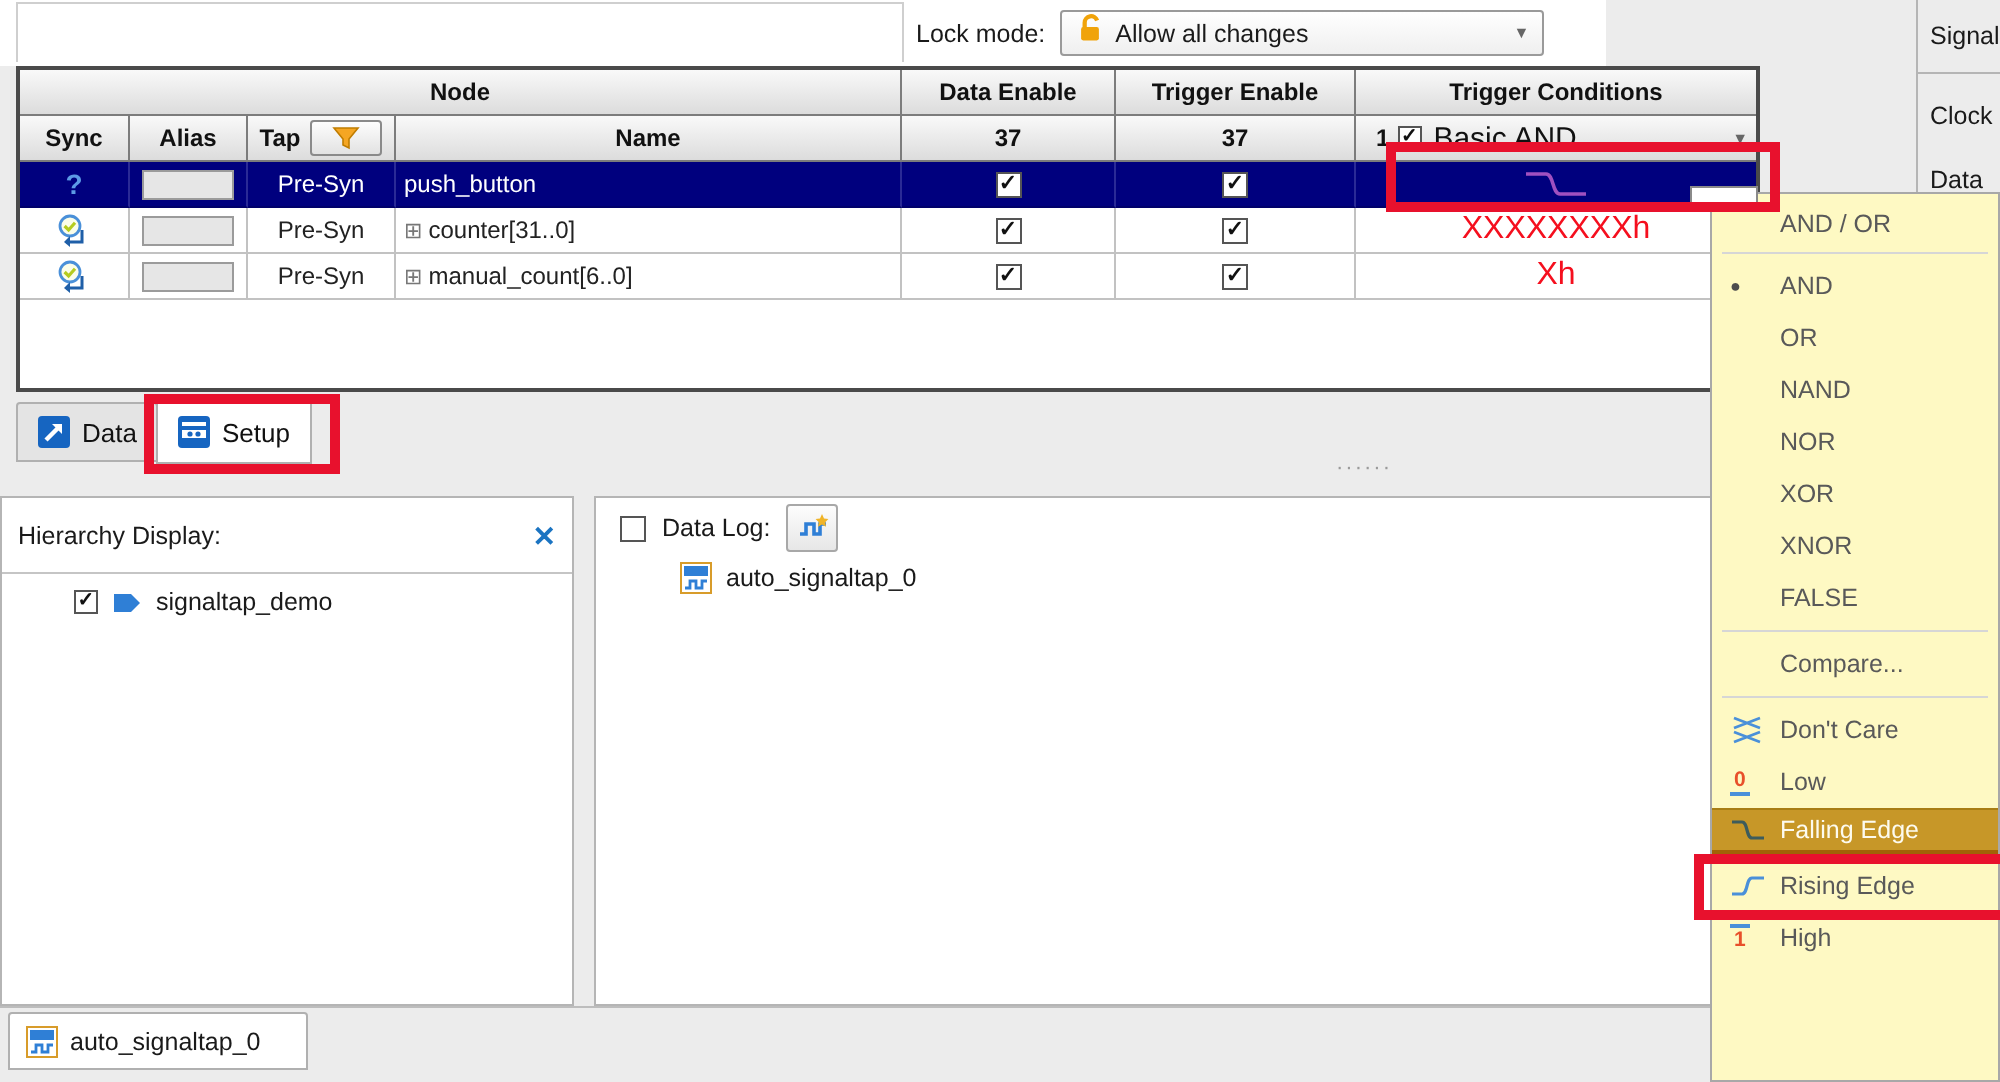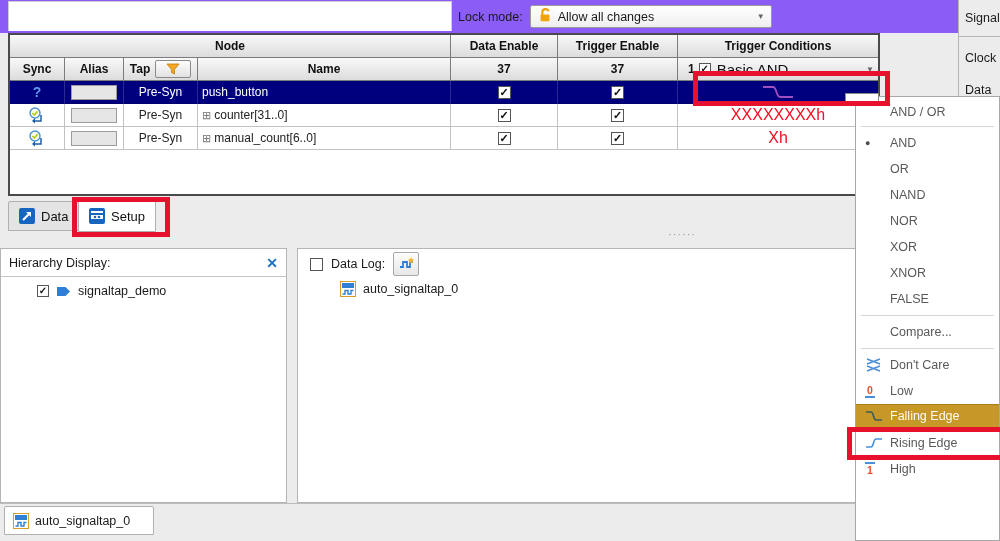--- a/index.html
+++ b/index.html
@@ -1,21 +1,21 @@
 <!DOCTYPE html>
 <html><head>
 <meta charset="utf-8">
 <style>
   * { margin:0; padding:0; box-sizing:border-box; }
   html,body { width:1000px; height:541px; }
   body { font-family:"Liberation Sans", sans-serif; background:#ececec; position:relative; overflow:hidden; }
   .screen { position:absolute; inset:0; width:1000px; height:541px; background:#ececec; }
 
   
-  .top-strip { position:absolute; left:0; top:0; width:1000px; height:33px; background:#8b5cf6; }
+  .top-strip { position:absolute; left:0; top:0; width:803px; height:33px; background:#ffffff; }
   .empty-toolbar { position:absolute; left:8px; top:1px; width:444px; height:30px; background:#fff; border:1px solid #cfcfcf; border-bottom:none; }
   .lock-group { position:absolute; left:458px; top:5px; display:flex; align-items:center; gap:7px; }
   .lock-label { font-size:12.5px; color:#1a1a1a; }
   .lock-combo { width:242px; height:23px; background:linear-gradient(#ffffff,#efefef); border:1px solid #9a9a9a; border-radius:2px; display:flex; align-items:center; gap:5px; padding:0 6px; }
   .lock-combo .val { font-size:12.5px; color:#1a1a1a; flex:1; }
   .combo-arrow { font-size:8px; color:#666; }
 
   
   .right-panel { position:absolute; left:958px; top:0; width:42px; height:503px; background:#ececec; border-left:1px solid #b5b5b5; overflow:hidden; }
   .rp-title { height:37px; border-bottom:1px solid #b5b5b5; display:flex; align-items:center; padding-left:6px; font-size:12.5px; color:#1a1a1a; white-space:nowrap; }
@@ -44,42 +44,42 @@
 
   
   .tab-bar { position:absolute; left:0; top:197px; width:1000px; height:40px; }
   .tab { position:absolute; top:4px; height:30px; display:flex; align-items:center; gap:6px; padding:0 10px; font-size:13px; color:#111; border:1px solid #b0b0b0; border-radius:2px 2px 0 0; background:#e4e4e4; }
   .tab.active { background:#fff; height:32px; top:3px; }
   .tab-data { left:8px; } .tab-setup { left:78px; }
   .splitter-dots { position:absolute; left:668px; top:228px; color:#9a9a9a; font-size:11px; letter-spacing:1px; }
 
   
   .hier-panel { position:absolute; left:0; top:248px; width:287px; height:255px; background:#fff; border:1px solid #b5b5b5; }
-  .hier-head { height:28px; border-bottom:1px solid #c5c5c5; display:flex; align-items:center; padding:0 8px; }
+  .hier-head { height:38px; border-bottom:1px solid #c5c5c5; display:flex; align-items:center; padding:0 8px; }
   .hier-head .title { font-size:12.5px; color:#1a1a1a; flex:1; }
   .close-x { color:#1b74c2; font-size:14px; font-weight:bold; cursor:default; }
   .tree-item { display:flex; align-items:center; gap:7px; padding:7px 0 0 36px; font-size:12.5px; color:#1a1a1a; }
 
   .datalog-panel { position:absolute; left:297px; top:248px; width:646px; height:255px; background:#fff; border:1px solid #b5b5b5;text-align:center; }
   .dl-head { height:30px; display:flex; align-items:center; gap:8px; padding:0 12px; }
   .dl-head .lbl { font-size:12.5px; color:#1a1a1a; }
   .dl-btn { width:26px; height:24px; background:linear-gradient(#fdfdfd,#e7e7e7); border:1px solid #a8a8a8; border-radius:2px; display:flex; align-items:center; justify-content:center; }
   .dl-item { display:flex; align-items:center; gap:7px; padding:2px 0 0 42px; font-size:12.5px; color:#1a1a1a; }
 
   
   .bottom-bar { position:absolute; left:0; top:503px; width:1000px; height:38px; background:#ececec; border-top:1px solid #bdbdbd; }
   .bottom-tab { position:absolute; left:4px; top:2px; width:150px; height:29px; background:#fff; border:1px solid #b0b0b0; border-radius:2px 2px 0 0; display:flex; align-items:center; gap:6px; padding:0 8px; font-size:12.5px; color:#1a1a1a; }
 
   
-  .ctx-menu { position:absolute; left:855px; top:96px; width:145px; height:445px; background:#ffffff; border:1px solid #a8a8a8; z-index:4; padding-top:4px; overflow:hidden; }
+  .ctx-menu { position:absolute; left:855px; top:96px; width:145px; height:445px; background:#fef9c3; border:1px solid #a8a8a8; z-index:4; padding-top:4px; overflow:hidden; }
   .mi { height:26px; display:flex; align-items:center; padding-left:9px; font-size:12.5px; color:#595959; }
   .mi .ic { width:25px; display:flex; align-items:center; justify-content:flex-start; }
   .mi.hdr { height:22px; }
   .msep { border:none; border-top:1px solid #d6d6d6; margin:3px 5px; }
-  .mi.hl { background:#c79728; border-top:1px solid #a87d14; border-bottom:3px solid #a16207; color:#fdfbef;align-items:center; }
+  .mi.hl { background:#c79728; border-top:1px solid #a87d14; border-bottom:5px solid #a16207; color:#fdfbef;align-items:center; }
   .radio-dot { width:25px; font-size:9px; color:#4d4d4d; }
   .no-ic { padding-left:34px; }
   .lowhigh { font-size:10.5px; font-weight:bold; color:#e8502a; line-height:1; padding:1px 2px; }
   .lowhigh.low { border-bottom:2px solid #4a90d9; }
   .lowhigh.high { border-top:2px solid #4a90d9; }
 
   
   .cell-editor-remnant { position:absolute; left:845px; top:93px; width:34px; height:13px; background:#fff; border:1px solid #8a8a8a; z-index:5; }
 
   

